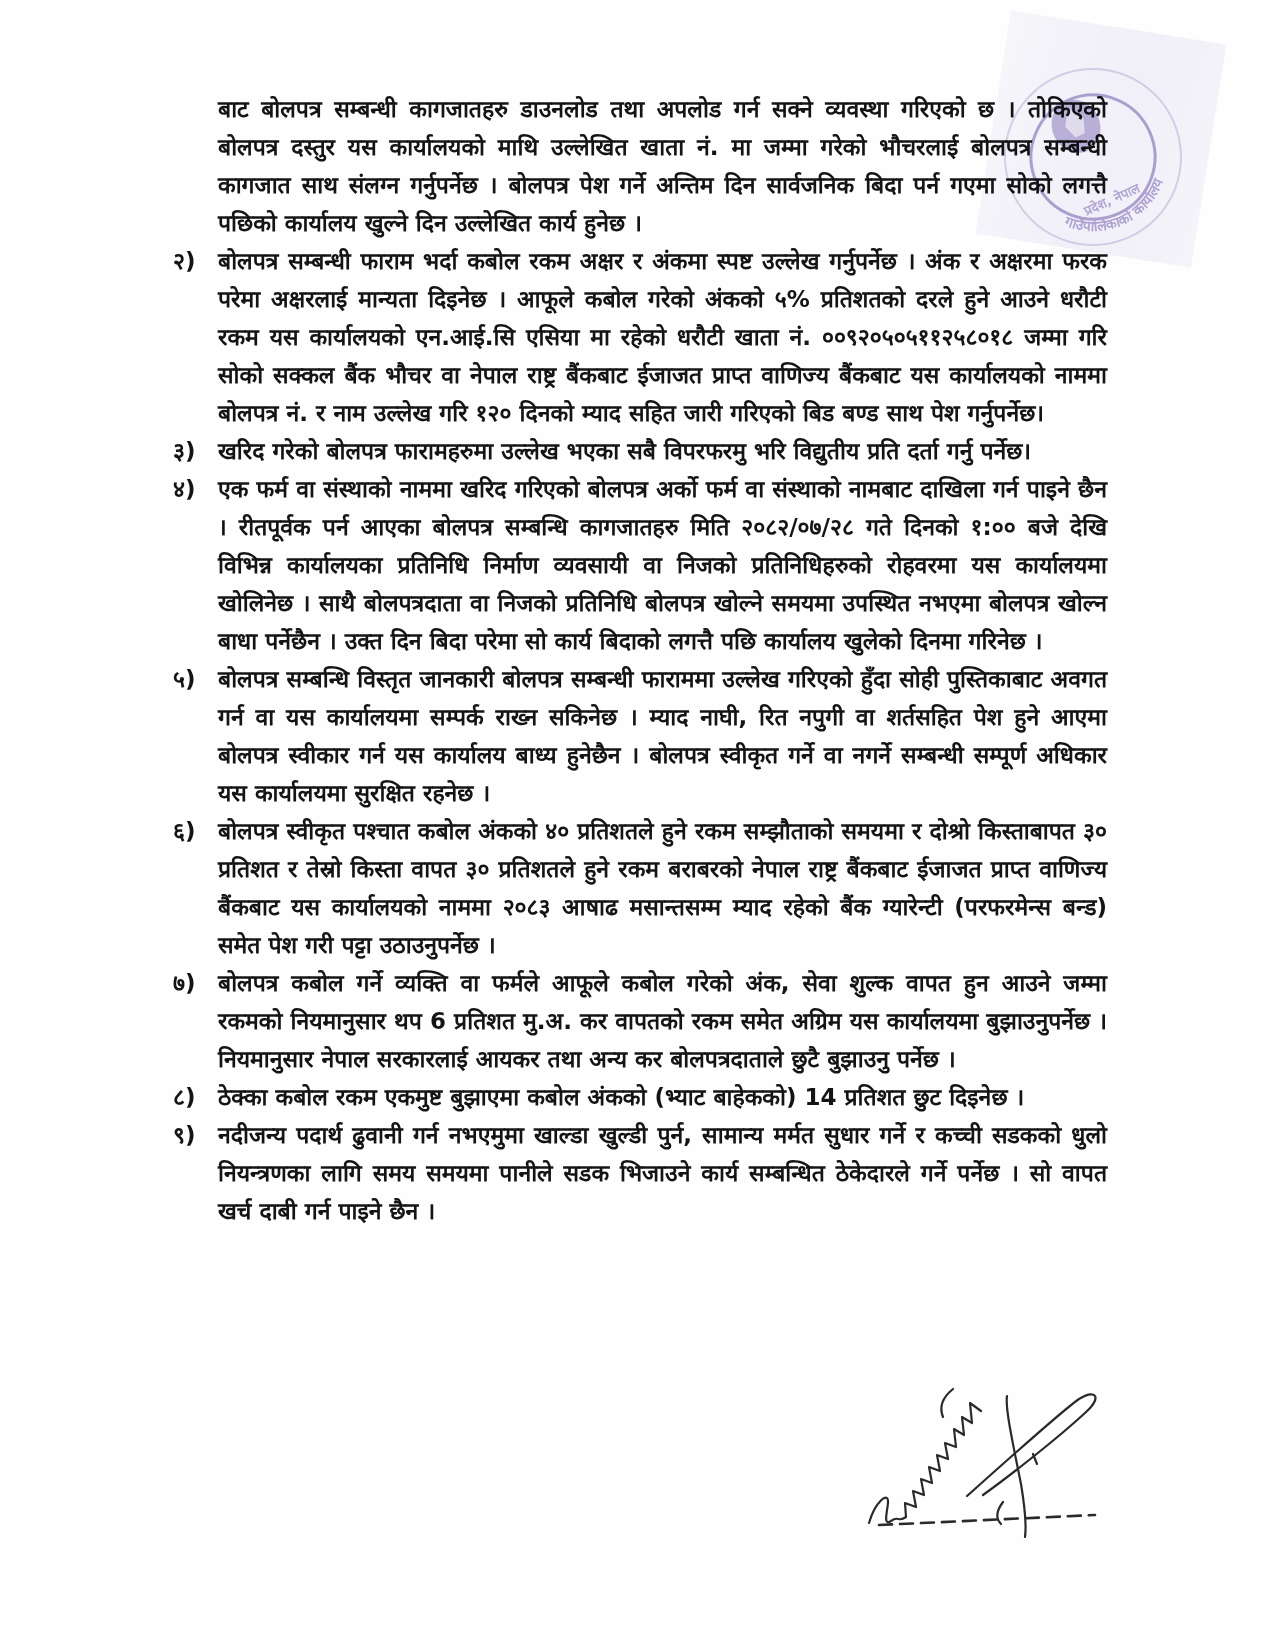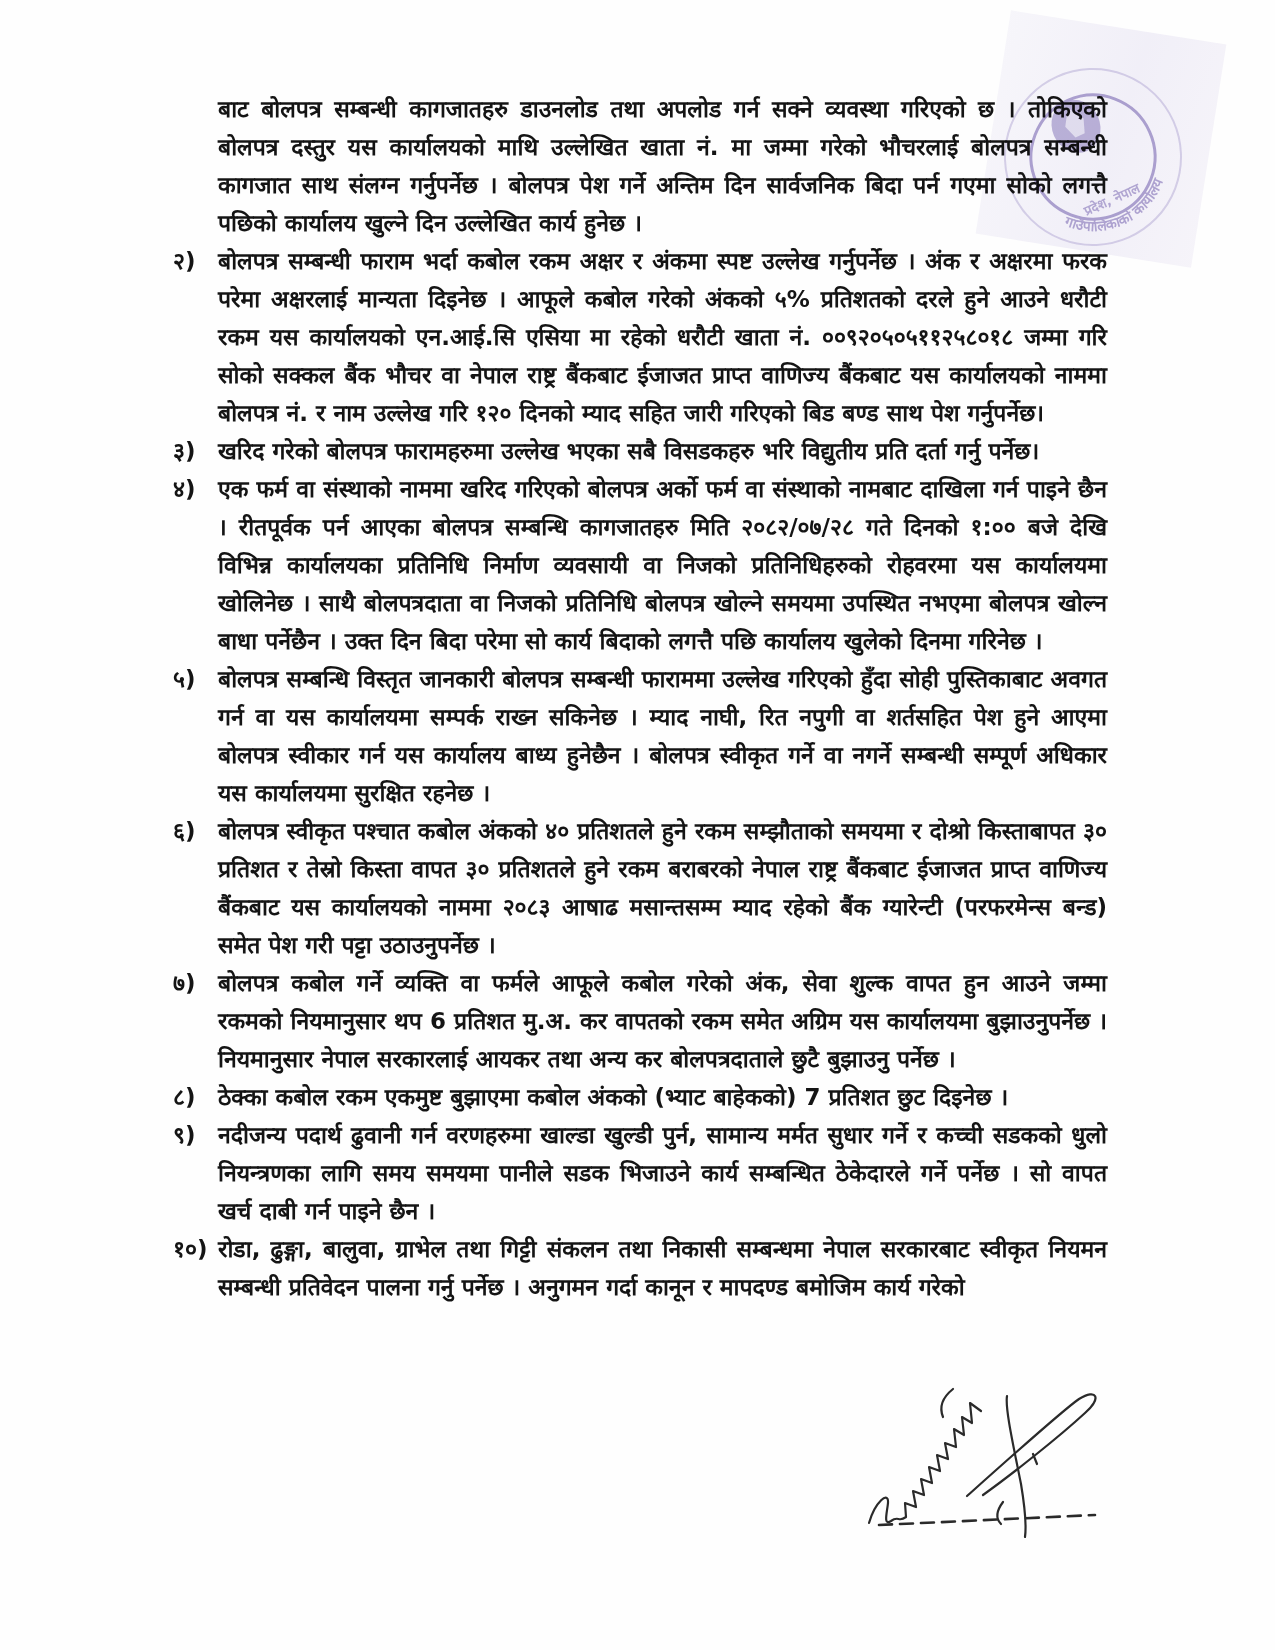--- a/index.html
+++ b/index.html
@@ -100,21 +100,21 @@
   <main class="doc">
     <p class="intro">बाट बोलपत्र सम्बन्धी कागजातहरु डाउनलोड तथा अपलोड गर्न सक्ने व्यवस्था गरिएको छ । तोकिएको बोलपत्र दस्तुर यस कार्यालयको माथि उल्लेखित खाता नं. मा जम्मा गरेको भौचरलाई बोलपत्र सम्बन्धी कागजात साथ संलग्न गर्नुपर्नेछ । बोलपत्र पेश गर्ने अन्तिम दिन सार्वजनिक बिदा पर्न गएमा सोको लगत्तै पछिको कार्यालय खुल्ने दिन उल्लेखित कार्य हुनेछ ।</p>
     <ol class="conditions">
   <li class="cond">
     <span class="num">२)</span>
     <span class="txt">बोलपत्र सम्बन्धी फाराम भर्दा कबोल रकम अक्षर र अंकमा स्पष्ट उल्लेख गर्नुपर्नेछ । अंक र अक्षरमा फरक परेमा अक्षरलाई मान्यता दिइनेछ । आफूले कबोल गरेको अंकको ५% प्रतिशतको दरले हुने आउने धरौटी रकम यस कार्यालयको एन.आई.सि एसिया मा रहेको धरौटी खाता नं. ००९२०५०५११२५८०१८ जम्मा गरि सोको सक्कल बैंक भौचर वा नेपाल राष्ट्र बैंकबाट ईजाजत प्राप्त वाणिज्य बैंकबाट यस कार्यालयको नाममा बोलपत्र नं. र नाम उल्लेख गरि १२० दिनको म्याद सहित जारी गरिएको बिड बण्ड साथ पेश गर्नुपर्नेछ।</span>
   </li>
 
   <li class="cond">
     <span class="num">३)</span>
-    <span class="txt">खरिद गरेको बोलपत्र फारामहरुमा उल्लेख भएका सबै विसडकहरु भरि विद्युतीय प्रति दर्ता गर्नु पर्नेछ।</span>
+    <span class="txt">खरिद गरेको बोलपत्र फारामहरुमा उल्लेख भएका सबै विपरफरमु भरि विद्युतीय प्रति दर्ता गर्नु पर्नेछ।</span>
   </li>
 
   <li class="cond">
     <span class="num">४)</span>
     <span class="txt">एक फर्म वा संस्थाको नाममा खरिद गरिएको बोलपत्र अर्को फर्म वा संस्थाको नामबाट दाखिला गर्न पाइने छैन । रीतपूर्वक पर्न आएका बोलपत्र सम्बन्धि कागजातहरु मिति २०८२/०७/२८ गते दिनको १:०० बजे देखि विभिन्न कार्यालयका प्रतिनिधि निर्माण व्यवसायी वा निजको प्रतिनिधिहरुको रोहवरमा यस कार्यालयमा खोलिनेछ । साथै बोलपत्रदाता वा निजको प्रतिनिधि बोलपत्र खोल्ने समयमा उपस्थित नभएमा बोलपत्र खोल्न बाधा पर्नेछैन । उक्त दिन बिदा परेमा सो कार्य बिदाको लगत्तै पछि कार्यालय खुलेको दिनमा गरिनेछ ।</span>
   </li>
 
   <li class="cond">
     <span class="num">५)</span>
     <span class="txt">बोलपत्र सम्बन्धि विस्तृत जानकारी बोलपत्र सम्बन्धी फाराममा उल्लेख गरिएको हुँदा सोही पुस्तिकाबाट अवगत गर्न वा यस कार्यालयमा सम्पर्क राख्न सकिनेछ । म्याद नाघी, रित नपुगी वा शर्तसहित पेश हुने आएमा बोलपत्र स्वीकार गर्न यस कार्यालय बाध्य हुनेछैन । बोलपत्र स्वीकृत गर्ने वा नगर्ने सम्बन्धी सम्पूर्ण अधिकार यस कार्यालयमा सुरक्षित रहनेछ ।</span>
@@ -125,32 +125,28 @@
     <span class="txt">बोलपत्र स्वीकृत पश्चात कबोल अंकको ४० प्रतिशतले हुने रकम सम्झौताको समयमा र दोश्रो किस्ताबापत ३० प्रतिशत र तेस्रो किस्ता वापत ३० प्रतिशतले हुने रकम बराबरको नेपाल राष्ट्र बैंकबाट ईजाजत प्राप्त वाणिज्य बैंकबाट यस कार्यालयको नाममा २०८३ आषाढ मसान्तसम्म म्याद रहेको बैंक ग्यारेन्टी (परफरमेन्स बन्ड) समेत पेश गरी पट्टा उठाउनुपर्नेछ ।</span>
   </li>
 
   <li class="cond">
     <span class="num">७)</span>
     <span class="txt">बोलपत्र कबोल गर्ने व्यक्ति वा फर्मले आफूले कबोल गरेको अंक, सेवा शुल्क वापत हुन आउने जम्मा रकमको नियमानुसार थप 6 प्रतिशत मु.अ. कर वापतको रकम समेत अग्रिम यस कार्यालयमा बुझाउनुपर्नेछ । नियमानुसार नेपाल सरकारलाई आयकर तथा अन्य कर बोलपत्रदाताले छुटै बुझाउनु पर्नेछ ।</span>
   </li>
 
   <li class="cond">
     <span class="num">८)</span>
-    <span class="txt">ठेक्का कबोल रकम एकमुष्ट बुझाएमा कबोल अंकको (भ्याट बाहेकको) 7 प्रतिशत छुट दिइनेछ ।</span>
+    <span class="txt">ठेक्का कबोल रकम एकमुष्ट बुझाएमा कबोल अंकको (भ्याट बाहेकको) 14 प्रतिशत छुट दिइनेछ ।</span>
   </li>
 
   <li class="cond">
     <span class="num">९)</span>
-    <span class="txt">नदीजन्य पदार्थ ढुवानी गर्न वरणहरुमा खाल्डा खुल्डी पुर्न, सामान्य मर्मत सुधार गर्ने र कच्ची सडकको धुलो नियन्त्रणका लागि समय समयमा पानीले सडक भिजाउने कार्य सम्बन्धित ठेकेदारले गर्ने पर्नेछ । सो वापत खर्च दाबी गर्न पाइने छैन ।</span>
+    <span class="txt">नदीजन्य पदार्थ ढुवानी गर्न नभएमुमा खाल्डा खुल्डी पुर्न, सामान्य मर्मत सुधार गर्ने र कच्ची सडकको धुलो नियन्त्रणका लागि समय समयमा पानीले सडक भिजाउने कार्य सम्बन्धित ठेकेदारले गर्ने पर्नेछ । सो वापत खर्च दाबी गर्न पाइने छैन ।</span>
   </li>
 
-  <li class="cond">
-    <span class="num">१०)</span>
-    <span class="txt">रोडा, ढुङ्गा, बालुवा, ग्राभेल तथा गिट्टी संकलन तथा निकासी सम्बन्धमा नेपाल सरकारबाट स्वीकृत नियमन सम्बन्धी प्रतिवेदन पालना गर्नु पर्नेछ । अनुगमन गर्दा कानून र मापदण्ड बमोजिम कार्य गरेको</span>
-  </li>
 </ol>
   </main>
 
   <div class="signature">
     <svg width="270" height="180" viewBox="0 0 270 180">
       <g fill="none" stroke="#2a2a2a" stroke-width="2.2" stroke-linecap="round" stroke-linejoin="round">
 
         <path d="M14,141 C20,120 34,108 33,121 C32,131 28,144 36,139 C44,133 43,141 51,135
                  L50,121 L61,125 L58,109 L69,113 L66,97 L77,101 L74,85 L85,89 L82,73
                  L93,77 L90,61 L101,65 L99,47 L109,53 L107,35 L117,41 L115,21 L126,29"></path>

